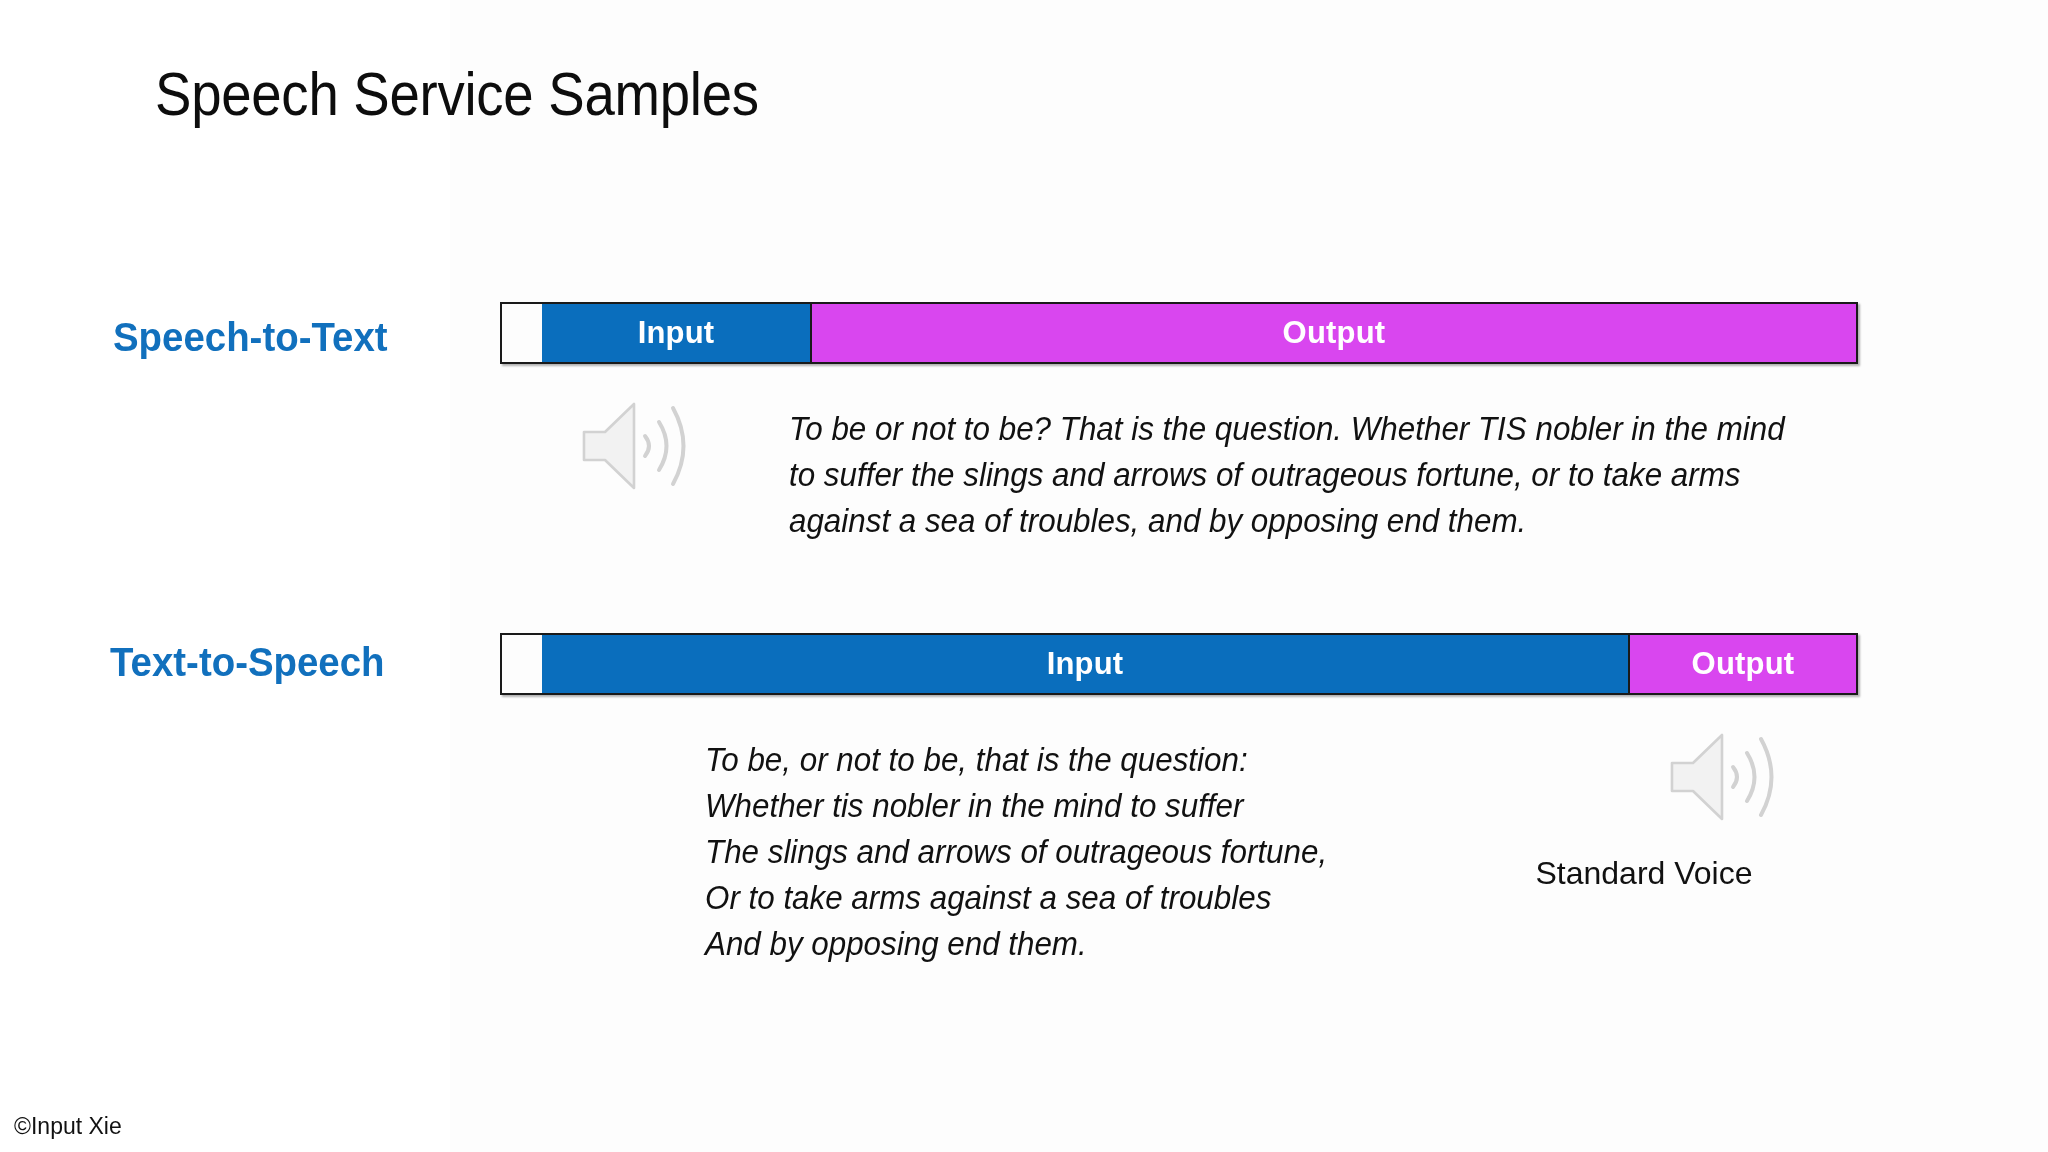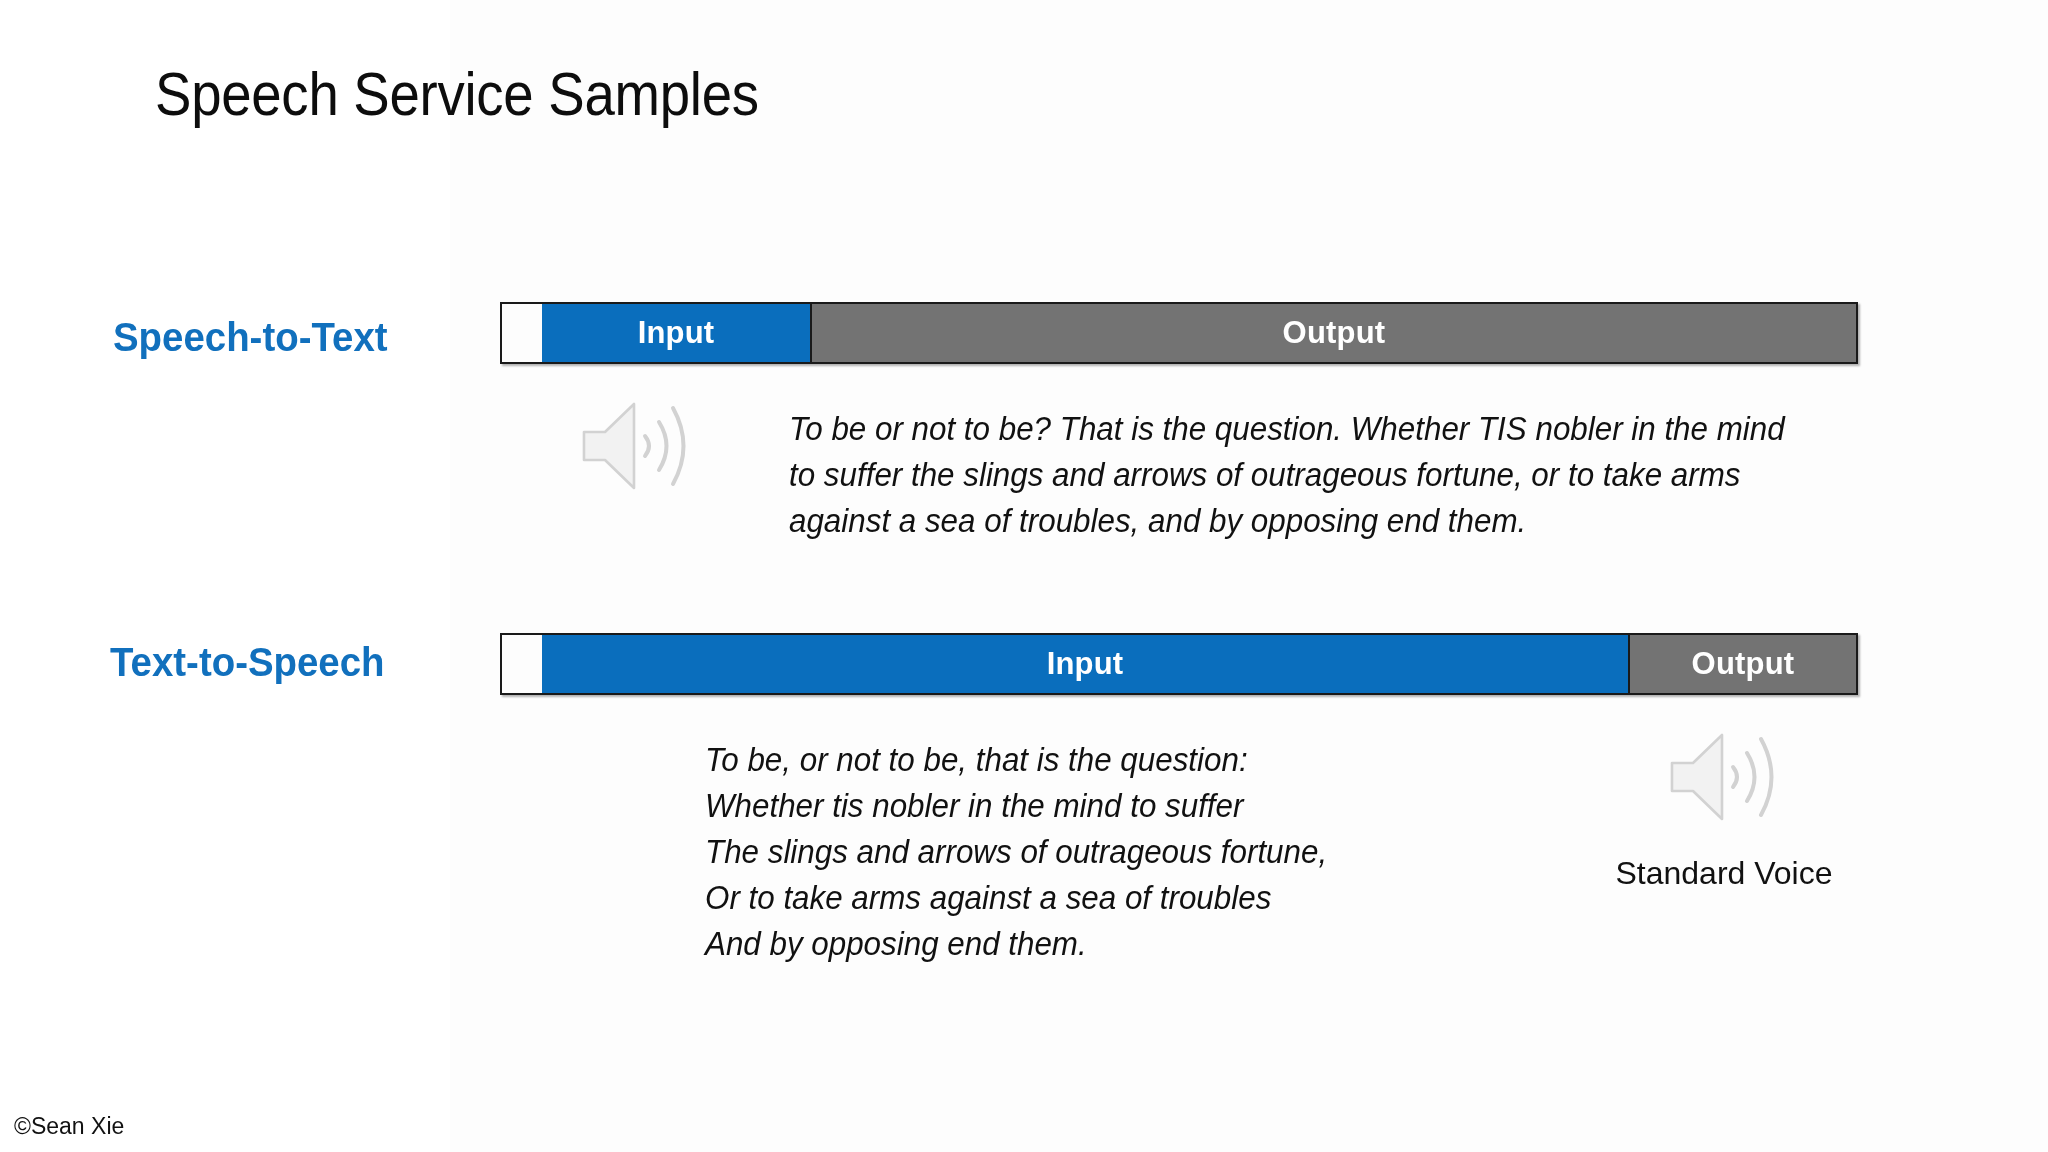--- a/index.html
+++ b/index.html
@@ -67,21 +67,21 @@
     display: flex;
     align-items: center;
     justify-content: center;
     box-sizing: border-box;
     color: #ffffff;
     font-size: 31px;
     font-weight: 700;
     letter-spacing: 0.2px;
   }
   .bar-seg.blue { background: #0a6ebd; margin-left: 40px; }
-  .bar-seg.gold { background: #737373; }
+  .bar-seg.gold { background: #d946ef; }
   .bar-seg.split-right { border-left: 2px solid #1a1a1a; }
 
   
   .bar.row1 .seg-in  { width: 268px; }
   .bar.row1 .seg-out { flex: 1; }
   .bar.row2 .seg-in  { width: 1086px; }
   .bar.row2 .seg-out { flex: 1; }
 
   
   .speaker-icon { position: absolute; }
@@ -111,21 +111,21 @@
     font-style: italic;
     color: #111111;
     line-height: 46px;
     transform: scaleX(0.95);
     transform-origin: left top;
   }
   .tts-input-text .line { white-space: nowrap; }
 
   .voice-caption {
     position: absolute;
-    left: 1594px;
+    left: 1514px;
     top: 855px;
     width: 260px;
     text-align: center;
     font-size: 32px;
     color: #111111;
     white-space: nowrap;
   }
 
   .copyright {
     position: absolute;
@@ -180,13 +180,13 @@
   <svg viewBox="0 0 128 108" xmlns="http://www.w3.org/2000/svg">
     <path d="M12 40 H33 L62 12 V96 L33 68 H12 Z" fill="#f2f2f2" stroke="#d2d2d2" stroke-width="2.6" stroke-linejoin="round"></path>
     <path d="M73 44 Q81 54 73 64" fill="none" stroke="#d2d2d2" stroke-width="4" stroke-linecap="round"></path>
     <path d="M87 30 Q102 54 87 78" fill="none" stroke="#d2d2d2" stroke-width="4" stroke-linecap="round"></path>
     <path d="M101 16 Q122 54 101 92" fill="none" stroke="#d2d2d2" stroke-width="4" stroke-linecap="round"></path>
   </svg>
 </div>
 
 <div class="voice-caption">Standard Voice</div>
 
-<div class="copyright">©Sean Xie</div>
+<div class="copyright">©Input Xie</div>
 
 </body></html>

